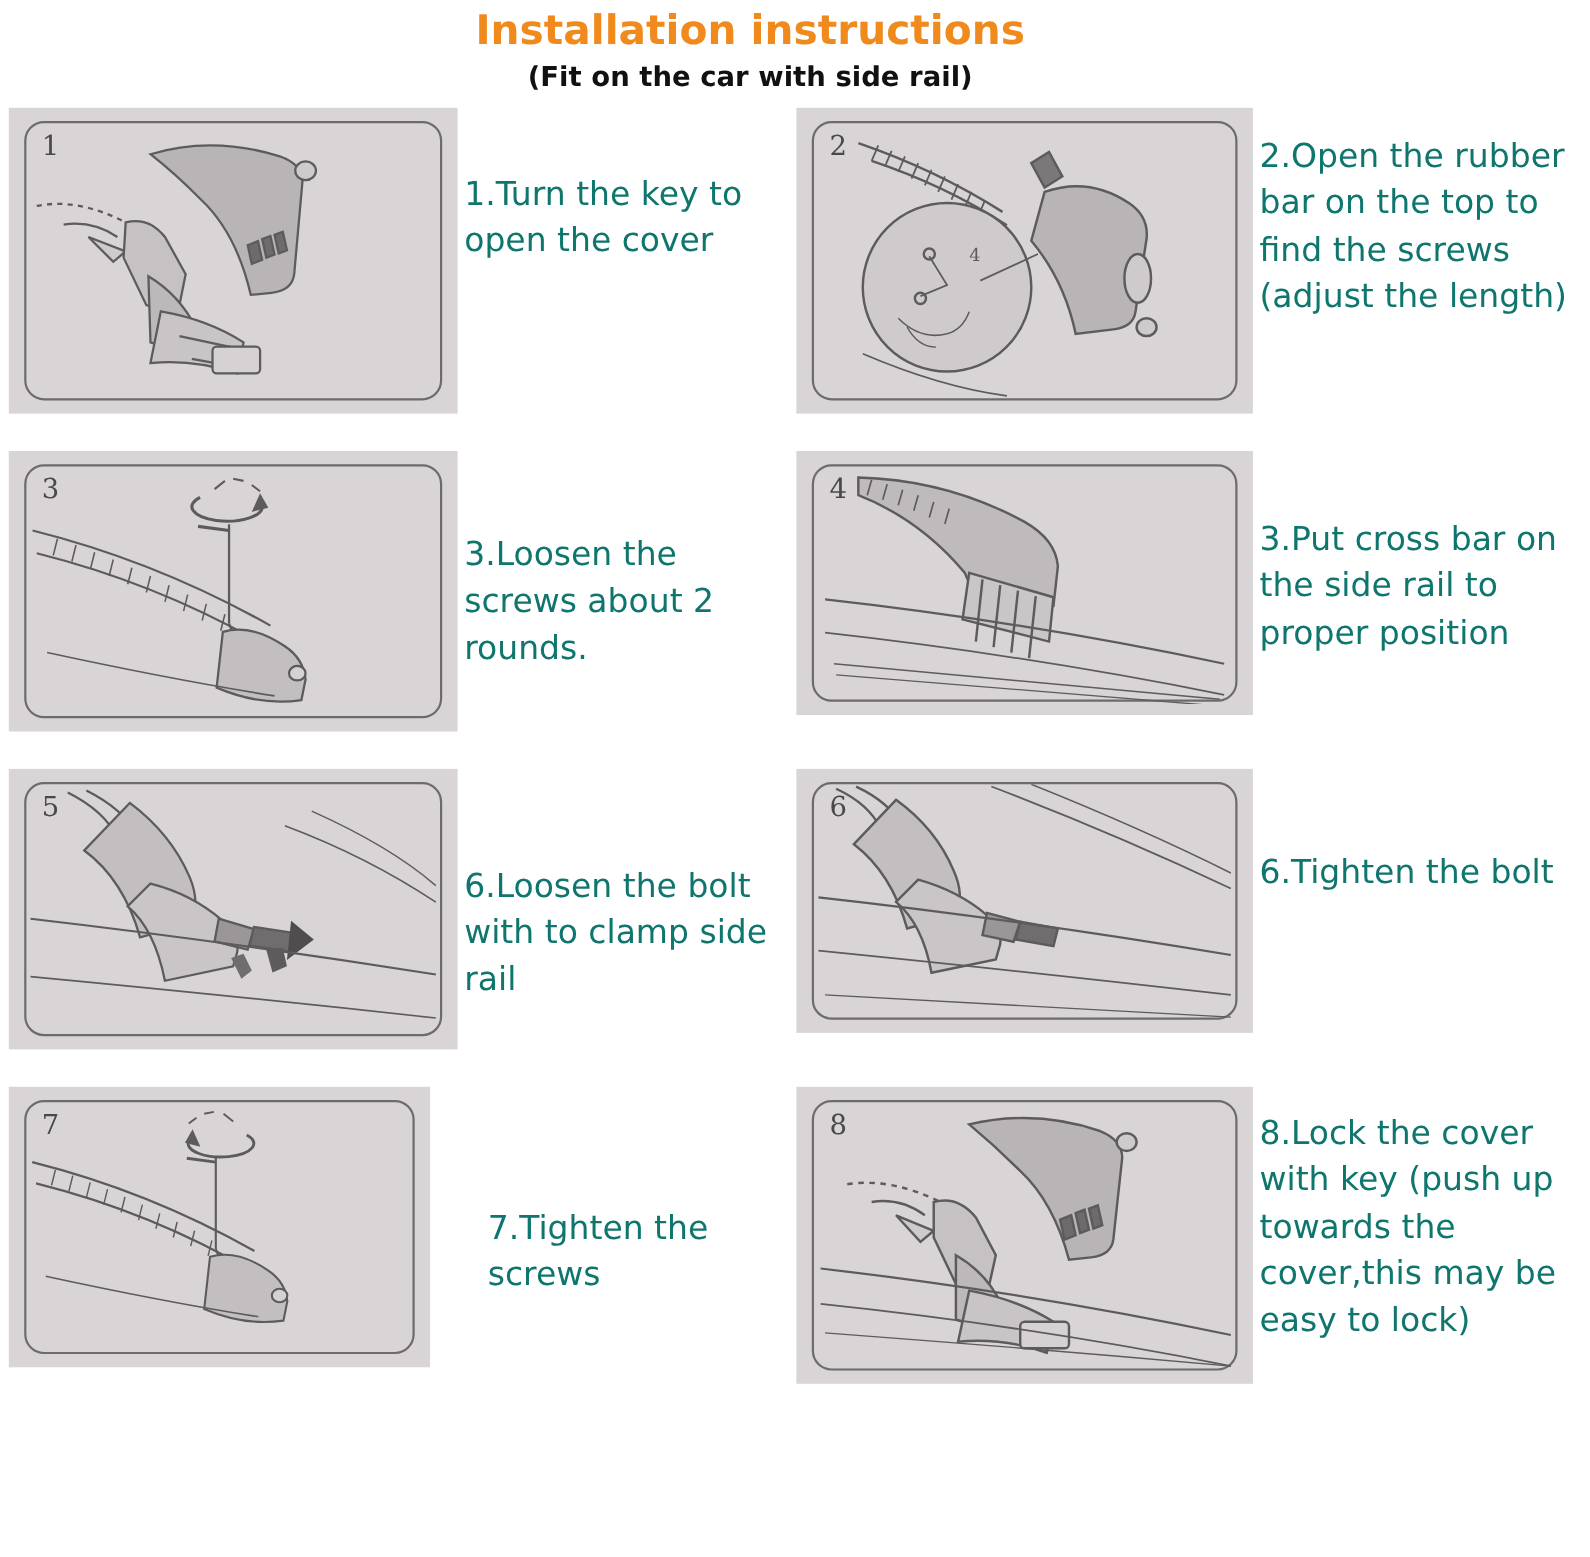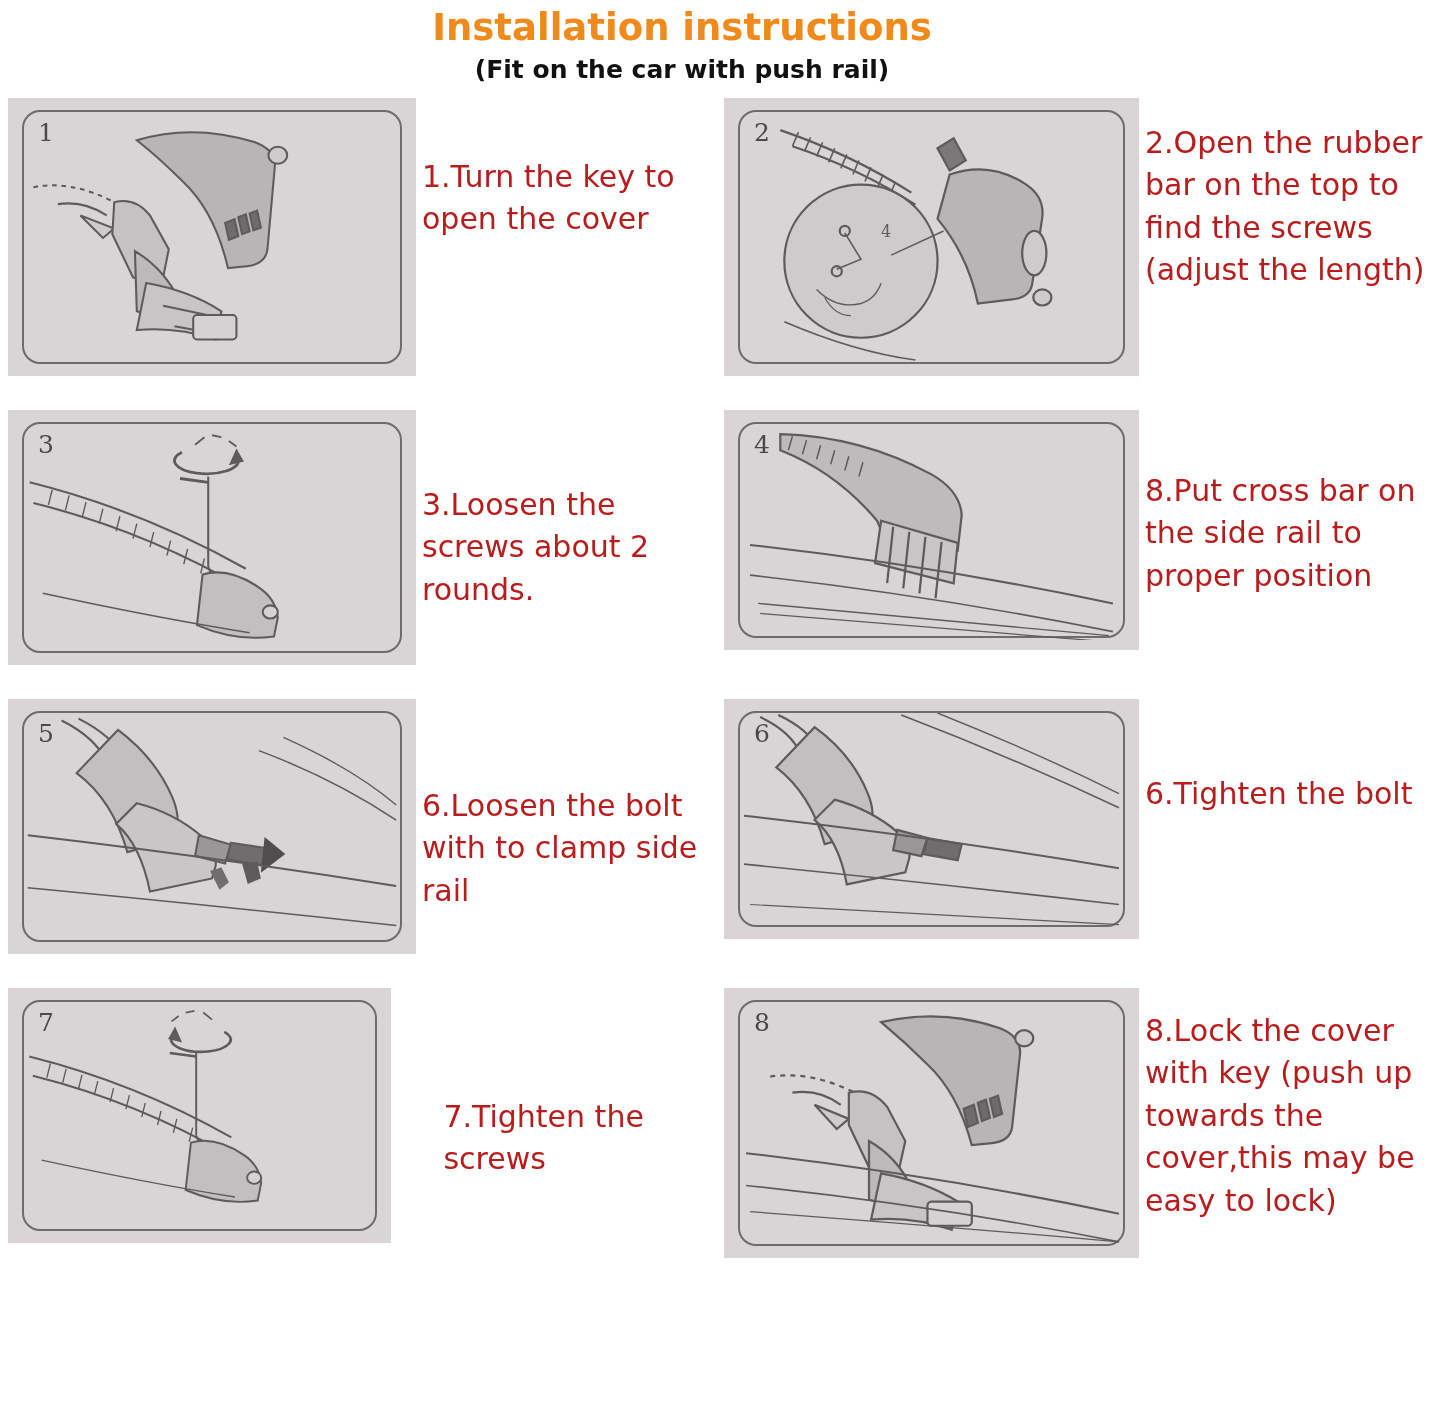--- a/index.html
+++ b/index.html
@@ -88,41 +88,41 @@
   .art {
     position: absolute;
     left: 16px;
     top: 14px;
     right: 16px;
     bottom: 14px;
   }
   .caption {
     font-size: 30px;
     line-height: 1.42;
-    color: #b91c1c;
+    color: #0f766e;
     padding-top: 52px;
     padding-left: 6px;
     max-width: 300px;
   }
   .caption.c2 { padding-top: 24px; max-width: 300px; }
   .caption.c4 { padding-top: 60px; }
   .caption.c6 { padding-top: 74px; }
   .caption.c8 { padding-top: 22px; }
   .caption.c5 { padding-top: 86px; }
   .caption.c7 { padding-top: 108px; margin-left: 46px; }
   .caption.c3 { padding-top: 74px; }
   .caption.c1 { padding-top: 58px; }
 </style>
 </head>
 <body>
 
 <div class="page">
 
   <div class="title">Installation instructions</div>
-  <div class="subtitle">(Fit on the car with push rail)</div>
+  <div class="subtitle">(Fit on the car with side rail)</div>
 
   <div class="steps">
 
     <div class="row">
       <div class="cell left">
         <div class="figure f1">
           <div class="frame"></div>
           <div class="num">1</div>
           <svg class="art" viewBox="0 0 400 250">
             <g fill="none" stroke="#5d5b5c" stroke-width="2.2">
@@ -239,21 +239,21 @@
               <path d="M168 107 l-6 56"></path>
               <path d="M184 112 l-6 56"></path>
               <path d="M200 117 l-6 56"></path>
               <path d="M10 120 q180 20 360 58" stroke-width="2"></path>
               <path d="M10 150 q180 20 360 56" stroke-width="1.6"></path>
               <path d="M18 178 q170 16 348 32" stroke-width="1.4"></path>
               <path d="M20 188 q170 14 344 28" stroke-width="1.2"></path>
             </g>
           </svg>
         </div>
-        <div class="caption c4">8.Put cross bar on the side rail to proper position</div>
+        <div class="caption c4">3.Put cross bar on the side rail to proper position</div>
       </div>
     </div>
 
     <div class="row">
       <div class="cell left">
         <div class="figure f5">
           <div class="frame"></div>
           <div class="num">5</div>
           <svg class="art" viewBox="0 0 400 230">
             <g fill="none" stroke="#5d5b5c" stroke-width="2.2">

